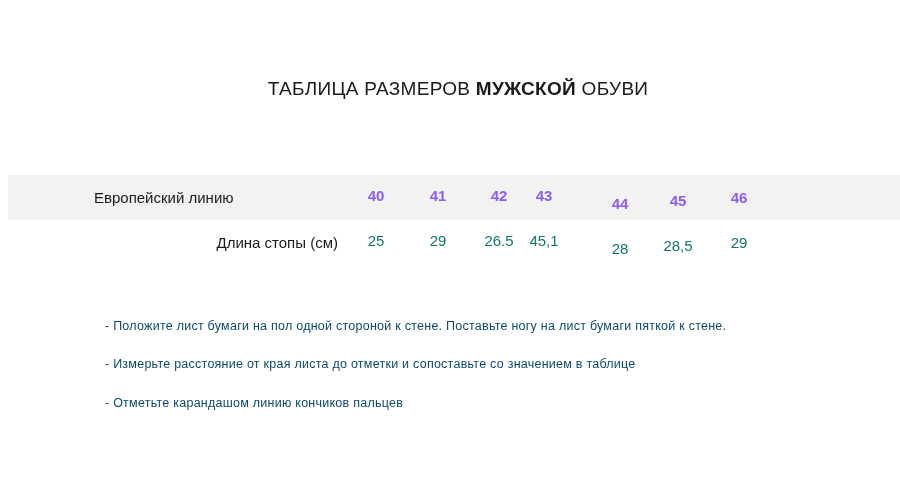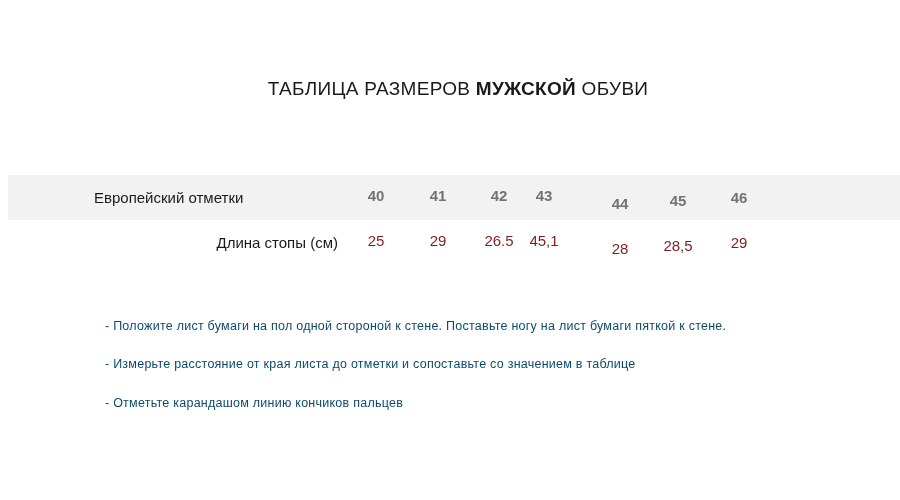--- a/index.html
+++ b/index.html
@@ -83,26 +83,26 @@
     position: absolute;
     top: 0;
     height: 45px;
     line-height: 45px;
     text-align: center;
     white-space: nowrap;
   }
   .header-row .cell {
     font-weight: 700;
     font-size: 15px;
-    color: #737373;
+    color: #8b5cf6;
   }
   .value-row .cell {
     font-weight: 400;
     font-size: 15px;
-    color: #7f1d1d;
+    color: #0f766e;
   }
 
   
   .c0 { left: 8px;   width: 60px; }
   .c1 { left: 70px;  width: 60px; }
   .c2 { left: 131px; width: 60px; }
   .c3 { left: 176px; width: 60px; }
   .c4 { left: 252px; width: 60px; }
   .c5 { left: 310px; width: 60px; }
   .c6 { left: 371px; width: 60px; }
@@ -143,21 +143,21 @@
 
 <div class="page">
 
   <div class="title">
     <span>ТАБЛИЦА РАЗМЕРОВ </span><span class="strong">МУЖСКОЙ</span><span> ОБУВИ</span>
   </div>
 
   <div class="table">
 
     <div class="row header-row">
-      <div class="row-label">Европейский отметки</div>
+      <div class="row-label">Европейский линию</div>
       <div class="cells">
         <div class="cell c0">40</div>
         <div class="cell c1">41</div>
         <div class="cell c2">42</div>
         <div class="cell c3">43</div>
         <div class="cell c4">44</div>
         <div class="cell c5">45</div>
         <div class="cell c6">46</div>
       </div>
     </div>

